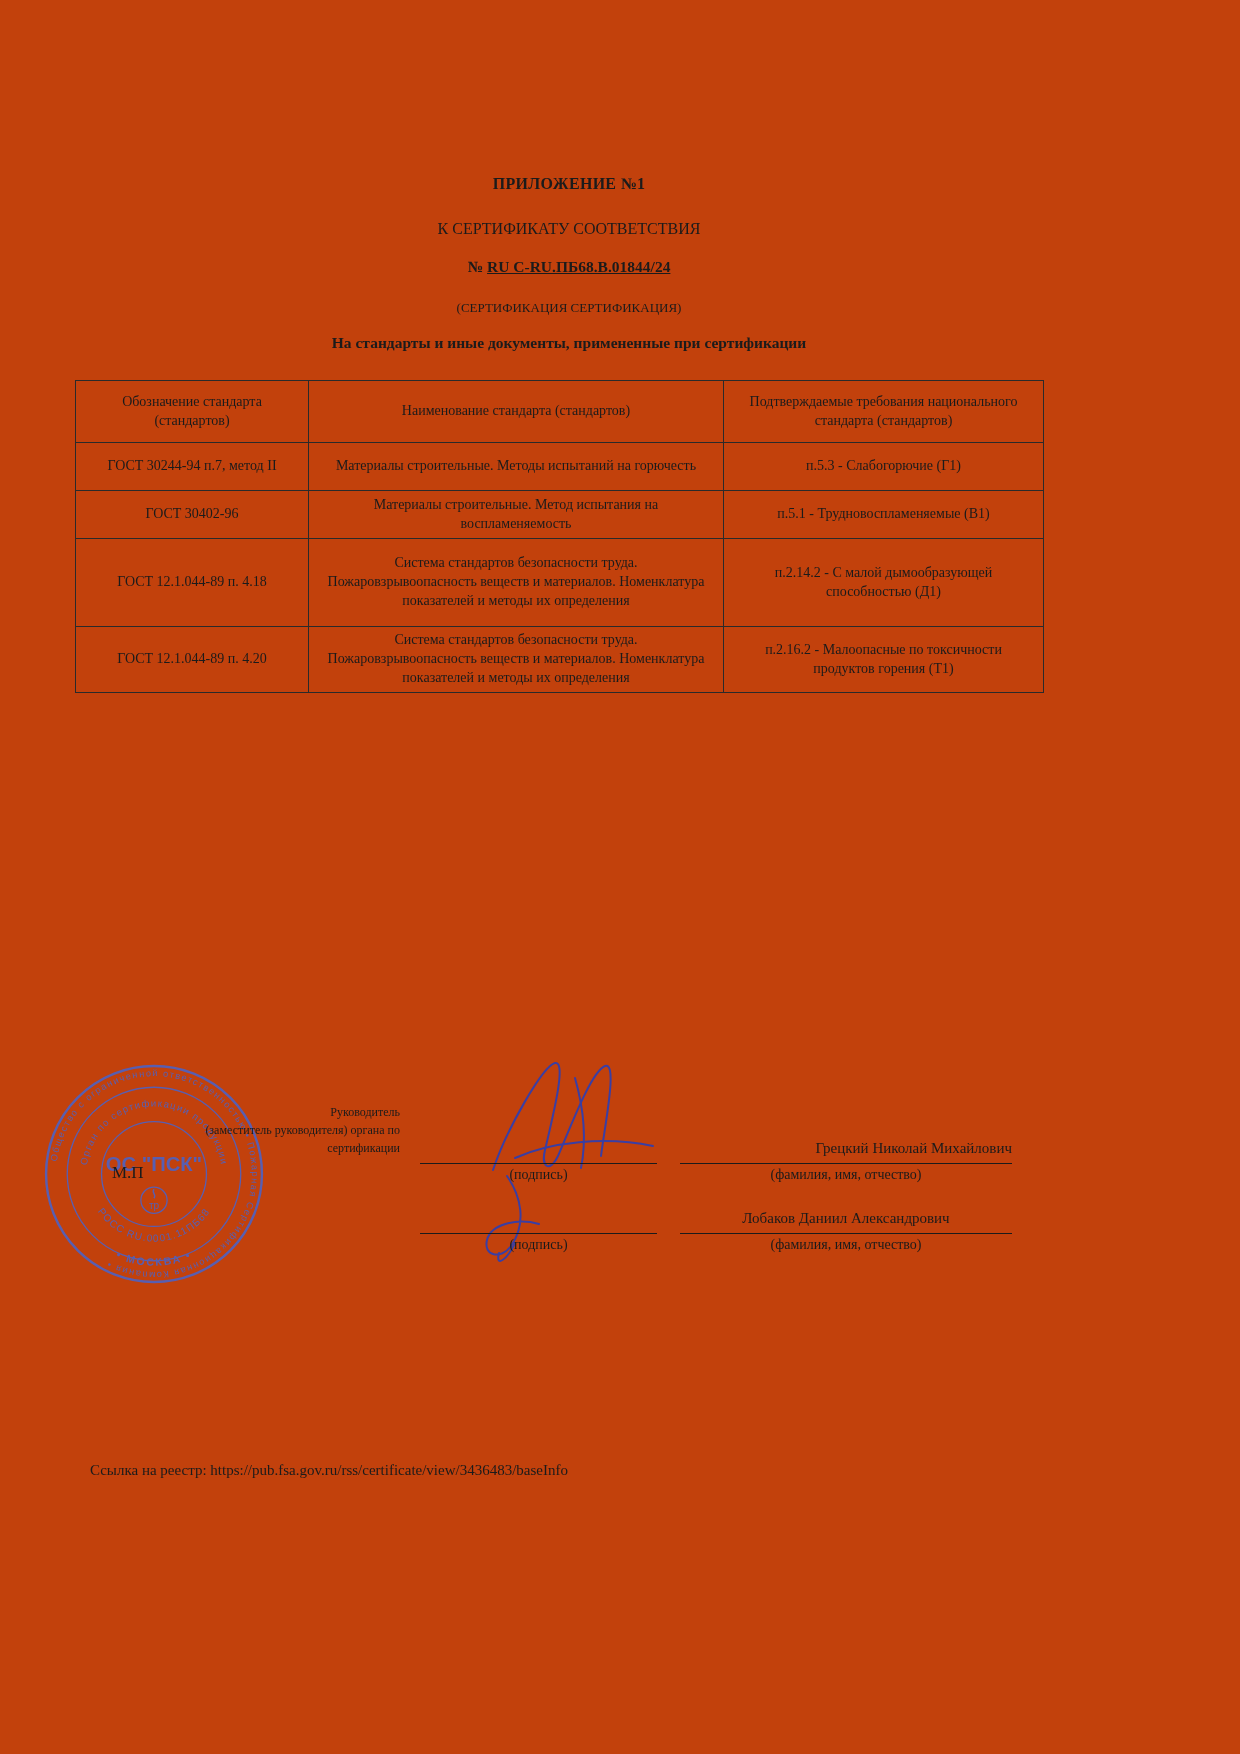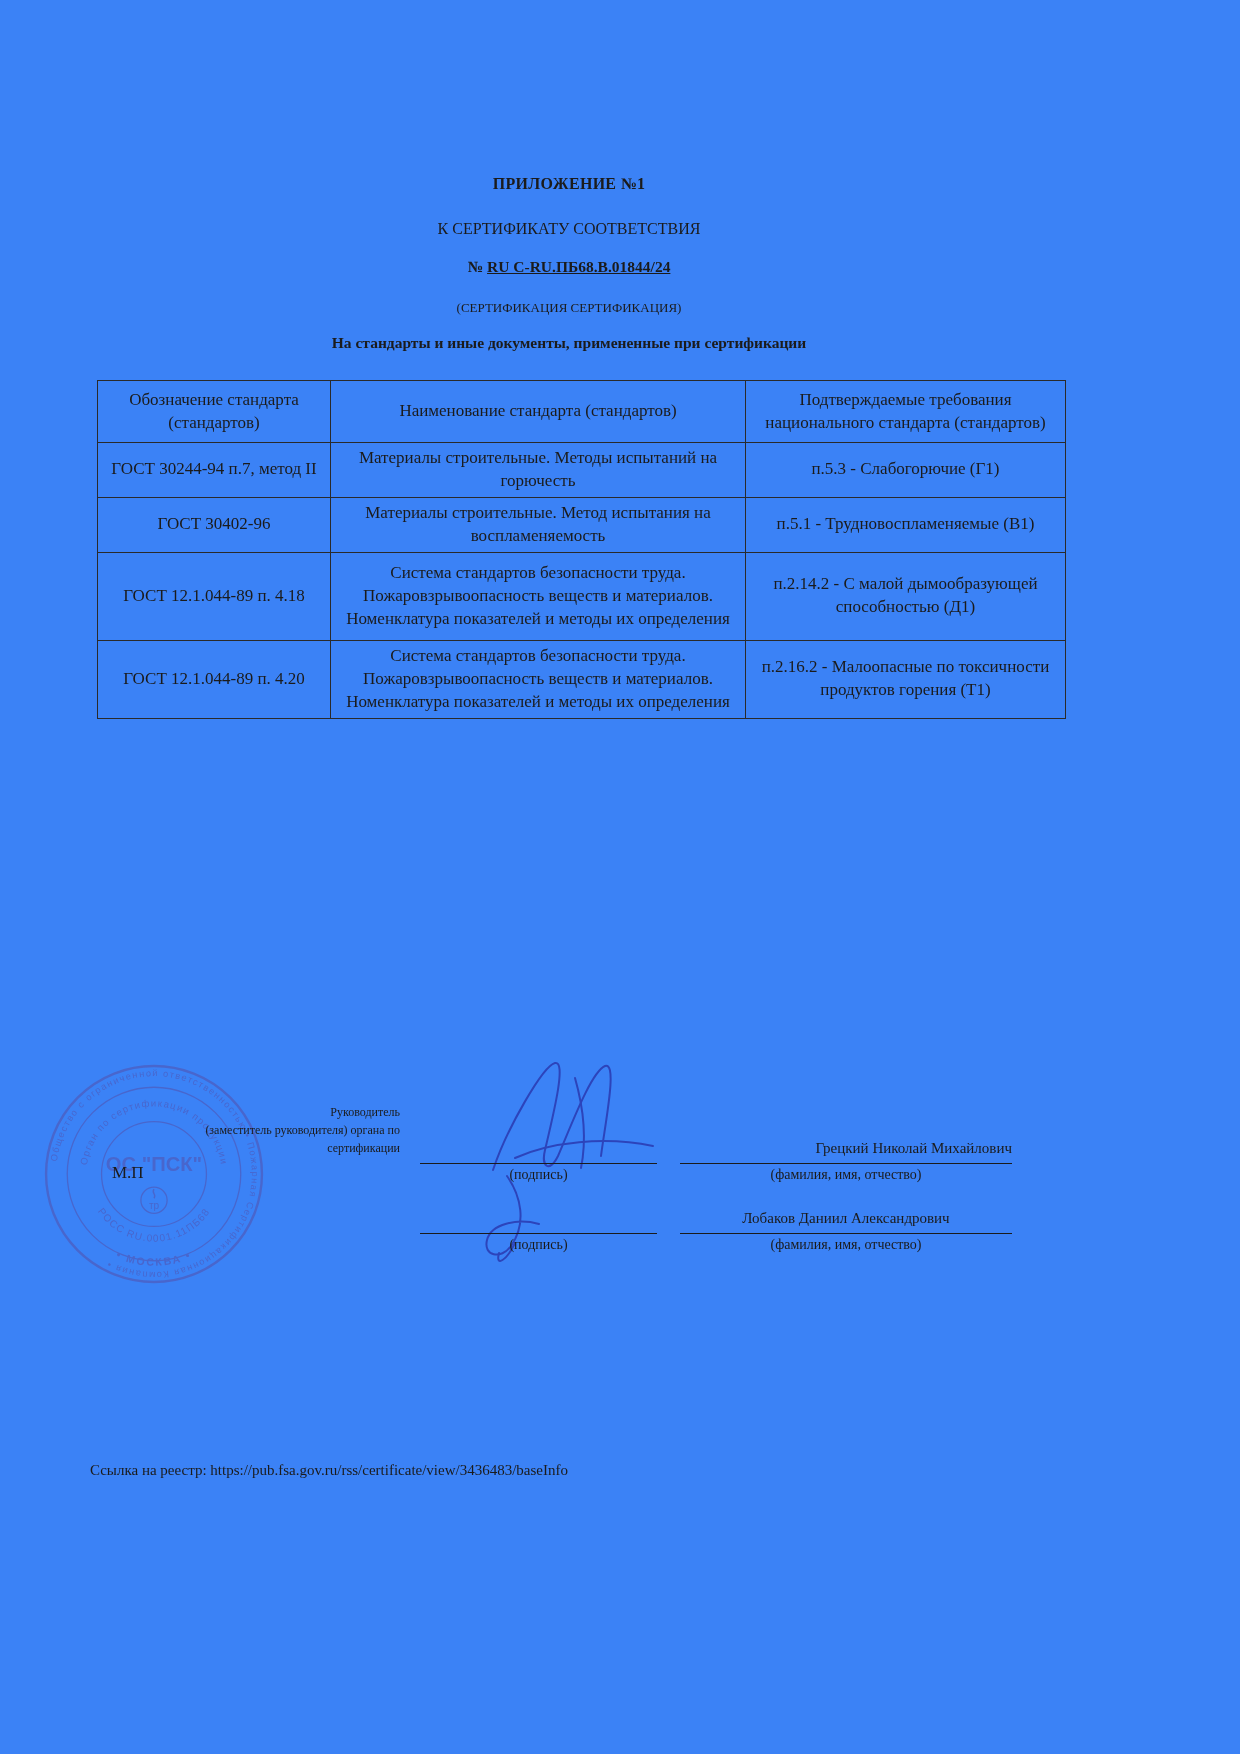--- a/index.html
+++ b/index.html
@@ -1,38 +1,38 @@
 <!DOCTYPE html>
 <html><head>
 <meta charset="utf-8">
 <style>
   html,body{margin:0;padding:0;background:#e8e8e8;}
   .page{
     position:relative;
     width:1240px;height:1754px;
     margin:0 auto;
-    background:#3b82f6;
+    background:#c2410c;
     font-family:"Liberation Serif","DejaVu Serif",serif;
     color:#1b1b1b;
     overflow:hidden;
   }
   .center-col{
     position:absolute;left:85px;top:0;width:968px;text-align:center;
   }
   .t-title{position:absolute;top:175px;left:0;width:100%;font-size:16px;font-weight:bold;letter-spacing:.3px;}
   .t-sub{position:absolute;top:220px;left:0;width:100%;font-size:16px;font-weight:normal;}
   .t-num{position:absolute;top:258px;left:0;width:100%;font-size:15.5px;font-weight:bold;}
   .t-num .num-u{text-decoration:underline;margin-top:48px;}
   .t-kind{position:absolute;top:300px;left:0;width:100%;font-size:13px;}
   .t-caption{position:absolute;top:334px;left:0;width:100%;font-size:15.5px;font-weight:bold;}
 
   table.std{
-    position:absolute;left:97px;top:380px;width:968px;
+    position:absolute;left:75px;top:380px;width:968px;
     border-collapse:collapse;table-layout:fixed;
-    font-size:17px;
+    font-size:14px;
   }
   table.std th,table.std td{
     border:1.6px solid #2a2a2a;
     text-align:center;vertical-align:middle;
     padding:4px 10px;
     font-weight:normal;
     line-height:1.35;
   }
   col.c1{width:233px;} col.c2{width:415px;} col.c3{width:320px;}
   tr.hdr{height:62px;}

